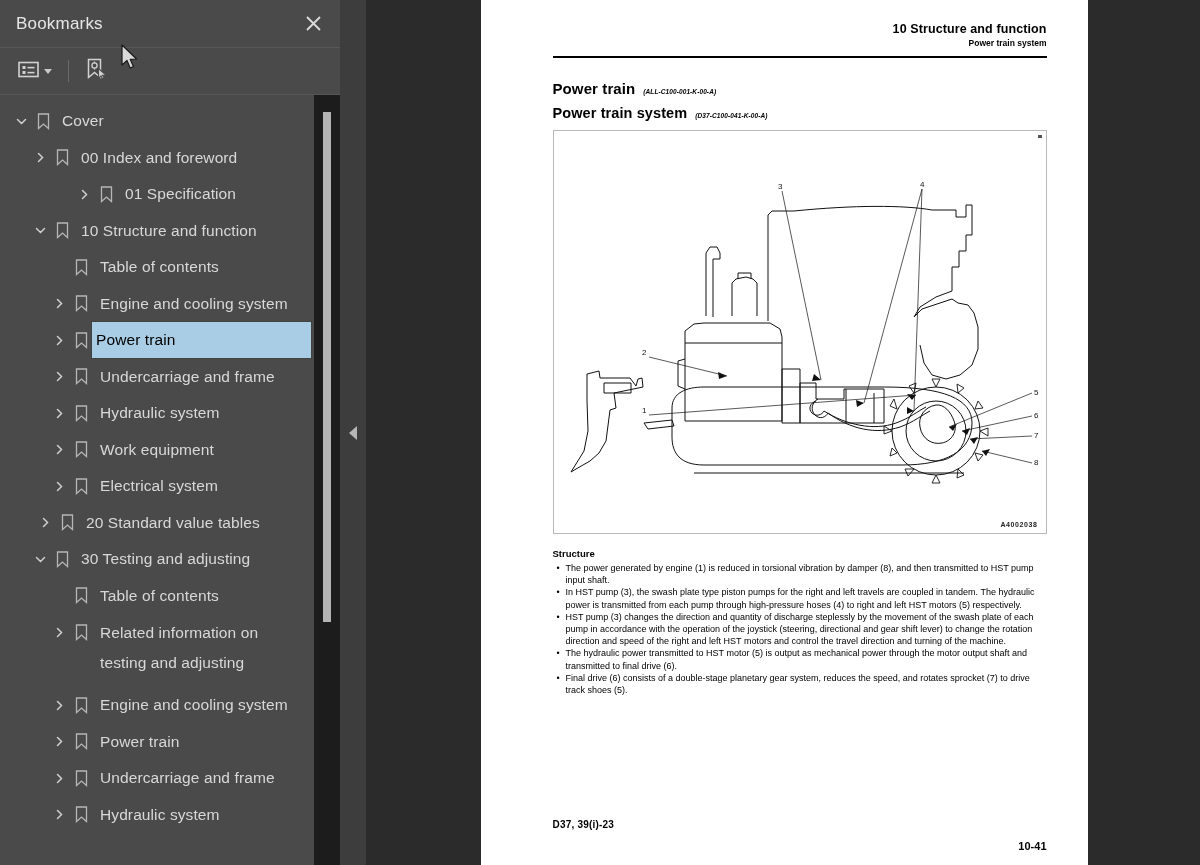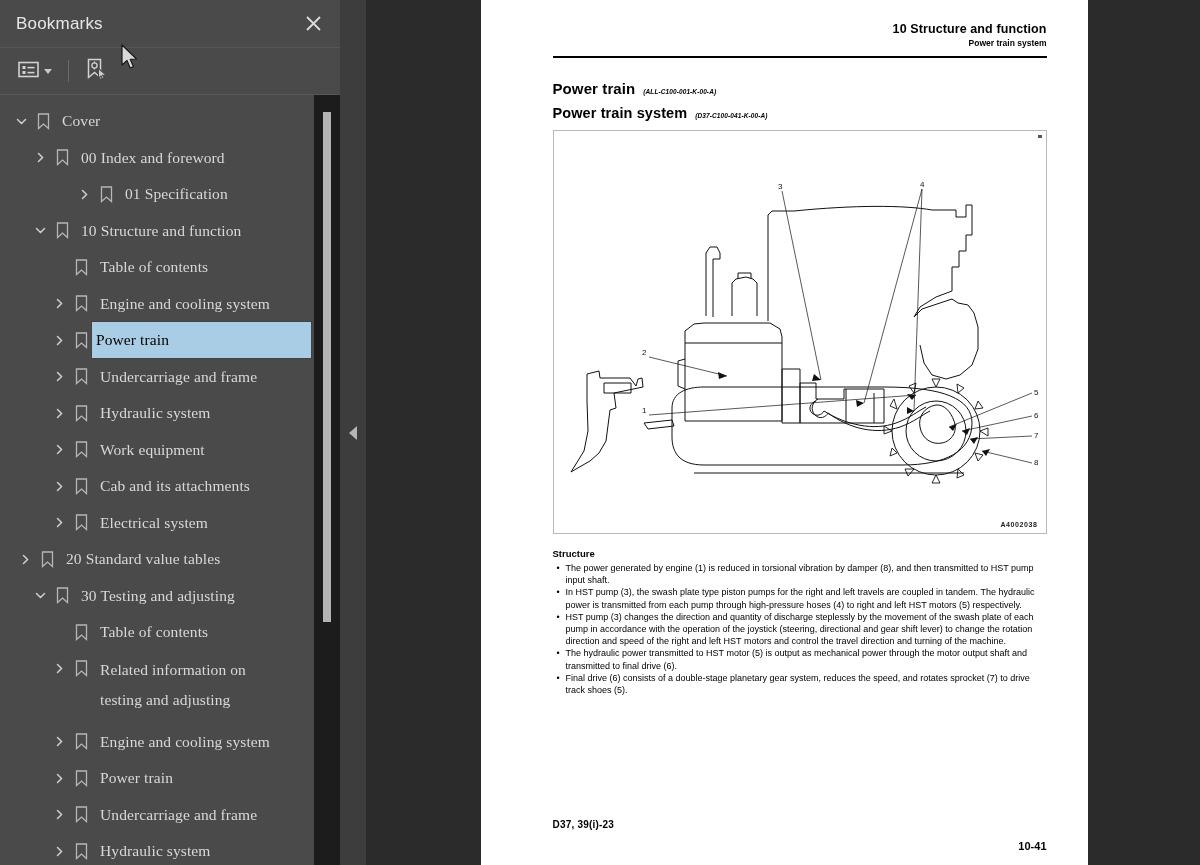--- a/index.html
+++ b/index.html
@@ -65,21 +65,20 @@
     position: relative;
     overflow: hidden;
     padding-top: 8px;
   }
   .tree-row {
     display: flex; align-items: flex-start;
     height: 36.5px;
     padding-right: 24px;
     cursor: pointer;
     position: relative;
-    font-family: Liberation Serif, serif;
   }
   .tree-row.two-line { height: 73px; }
   .twisty {
     flex: 0 0 22px; height: 36px;
     display: flex; align-items: center; justify-content: center;
     cursor: pointer;
   }
   .twisty.empty { visibility: hidden; }
   .bm-ico {
     flex: 0 0 22px; height: 36px;
@@ -389,36 +388,23 @@
           <span class="twisty">
             <svg width="13" height="13" viewBox="0 0 13 13">
               <path d="M4.5 2.5 L8.5 6.5 L4.5 10.5" stroke="#cfcfcf" stroke-width="1.5" fill="none" stroke-linecap="round"></path>
             </svg>
           </span>
           <span class="bm-ico">
             <svg width="13" height="17" viewBox="0 0 13 17">
               <path d="M1.5 1 H11.5 V15.5 L6.5 11 L1.5 15.5 Z" fill="none" stroke="#b6b6b6" stroke-width="1.3"></path>
             </svg>
           </span>
-          <span class="tree-label">Cab and its attachments</span>
-        </div>
-        <div class="tree-row" style="padding-left: 48px;">
-          <span class="twisty">
-            <svg width="13" height="13" viewBox="0 0 13 13">
-              <path d="M4.5 2.5 L8.5 6.5 L4.5 10.5" stroke="#cfcfcf" stroke-width="1.5" fill="none" stroke-linecap="round"></path>
-            </svg>
-          </span>
-          <span class="bm-ico">
-            <svg width="13" height="17" viewBox="0 0 13 17">
-              <path d="M1.5 1 H11.5 V15.5 L6.5 11 L1.5 15.5 Z" fill="none" stroke="#b6b6b6" stroke-width="1.3"></path>
-            </svg>
-          </span>
           <span class="tree-label">Electrical system</span>
         </div>
-        <div class="tree-row" style="padding-left: 14px;">
+        <div class="tree-row" style="padding-left: 34px;">
           <span class="twisty">
             <svg width="13" height="13" viewBox="0 0 13 13">
               <path d="M4.5 2.5 L8.5 6.5 L4.5 10.5" stroke="#cfcfcf" stroke-width="1.5" fill="none" stroke-linecap="round"></path>
             </svg>
           </span>
           <span class="bm-ico">
             <svg width="13" height="17" viewBox="0 0 13 17">
               <path d="M1.5 1 H11.5 V15.5 L6.5 11 L1.5 15.5 Z" fill="none" stroke="#b6b6b6" stroke-width="1.3"></path>
             </svg>
           </span>

